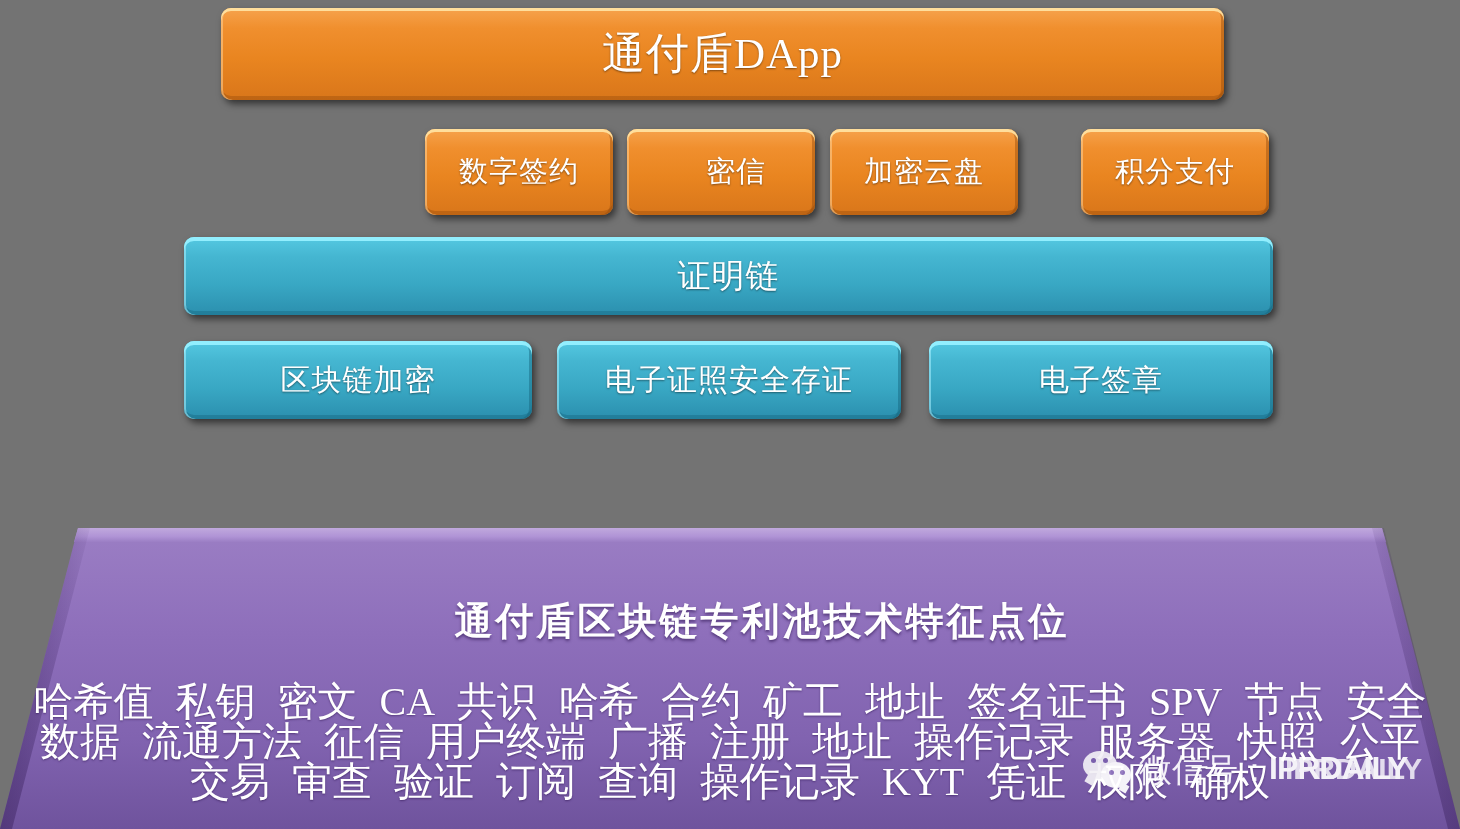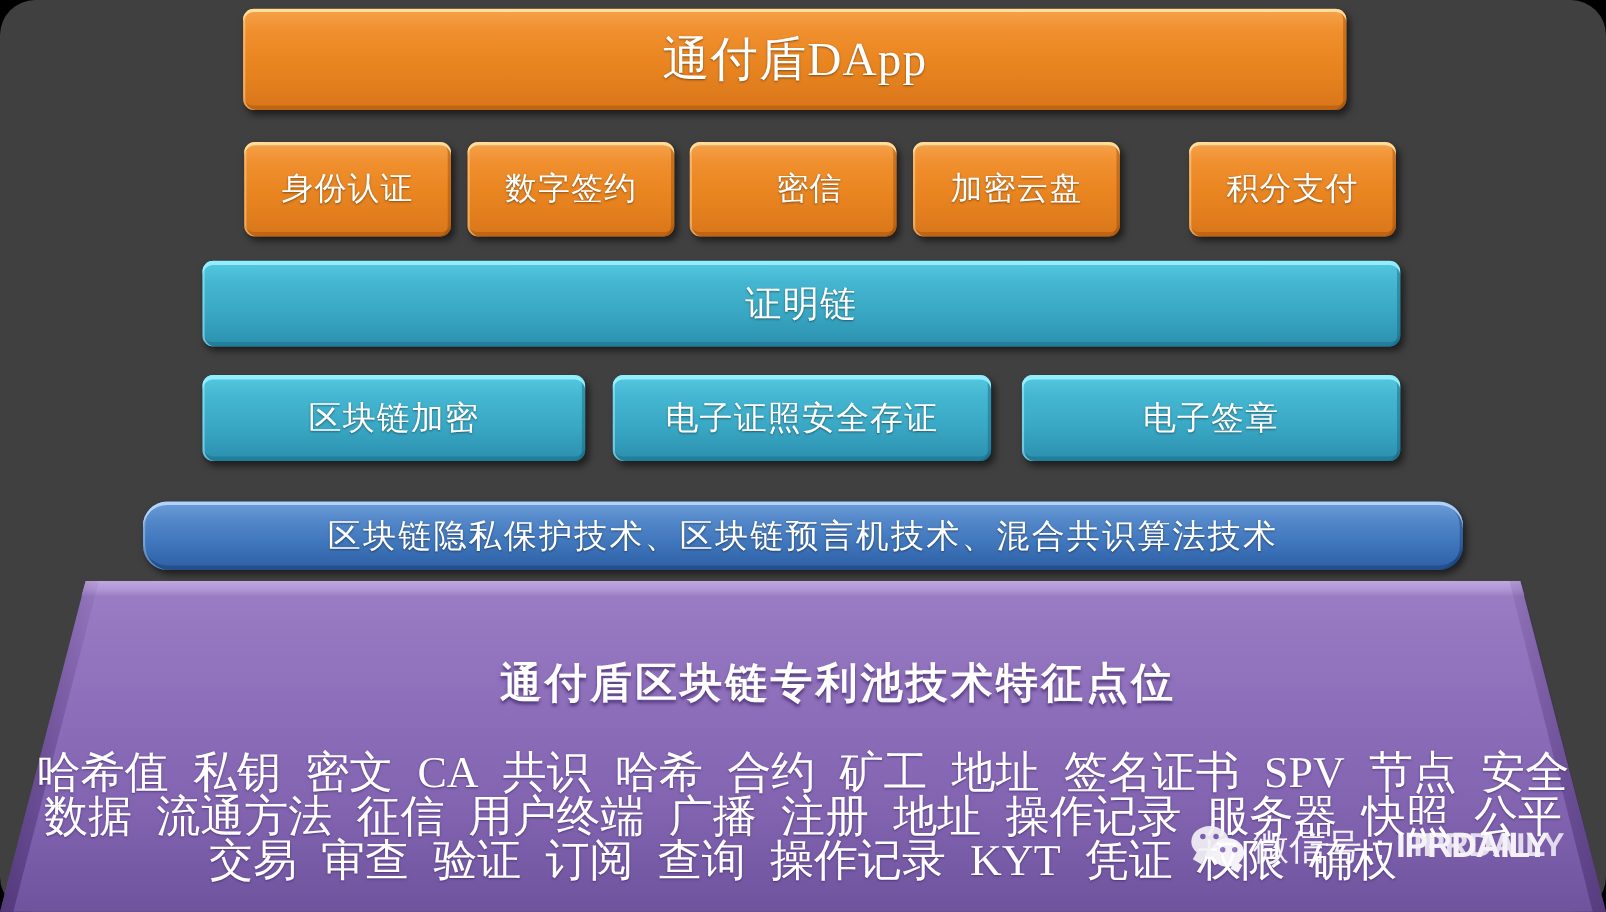--- a/index.html
+++ b/index.html
@@ -12,22 +12,21 @@
     height: 829px;
     overflow: hidden;
     font-family: "Liberation Sans", "DejaVu Sans", sans-serif;
     position: relative;
   }
 
   #stage {
     position: relative;
     width: 1460px;
     height: 829px;
-    background: #404040;
-    border-radius: 32px;
+    background: #737373;
   }
 
   
   .block {
     position: absolute;
     box-sizing: border-box;
     display: flex;
     align-items: center;
     justify-content: center;
     color: #ffffff;
@@ -255,33 +254,31 @@
     font-family: "Liberation Sans", sans-serif;
   }
 </style>
 </head>
 <body>
 
 <div id="stage">
 
   <div class="block orange cn" id="row-dapp">通付盾DApp</div>
 
-  <div class="block orange cn app-box" id="app-0">身份认证</div>
   <div class="block orange cn app-box" id="app-1">数字签约</div>
   <div class="block orange cn app-box" id="app-2">密信</div>
   <div class="block orange cn app-box" id="app-3">加密云盘</div>
   <div class="block orange cn app-box" id="app-4">积分支付</div>
 
   <div class="block teal cn" id="row-chain">证明链</div>
 
   <div class="block teal cn tech-box" id="tech-0">区块链加密</div>
   <div class="block teal cn tech-box" id="tech-1">电子证照安全存证</div>
   <div class="block teal cn tech-box" id="tech-2">电子签章</div>
 
-  <div class="block blue cn" id="row-algos">区块链隐私保护技术、区块链预言机技术、混合共识算法技术</div>
 
   <div id="base-wrap">
     <div id="base-shape"></div>
     <div id="base-bevel"></div>
     <div id="base-left-edge"></div>
     <div id="base-right-edge"></div>
 
     <div class="cn" id="base-title">通付盾区块链专利池技术特征点位</div>
 
     <div class="kw-row cn" id="kw-row-0"><span class="kw">哈希值</span><span class="kw">私钥</span><span class="kw">密文</span><span class="kw">CA</span><span class="kw">共识</span><span class="kw">哈希</span><span class="kw">合约</span><span class="kw">矿工</span><span class="kw">地址</span><span class="kw">签名证书</span><span class="kw">SPV</span><span class="kw">节点</span><span class="kw">安全</span></div>

